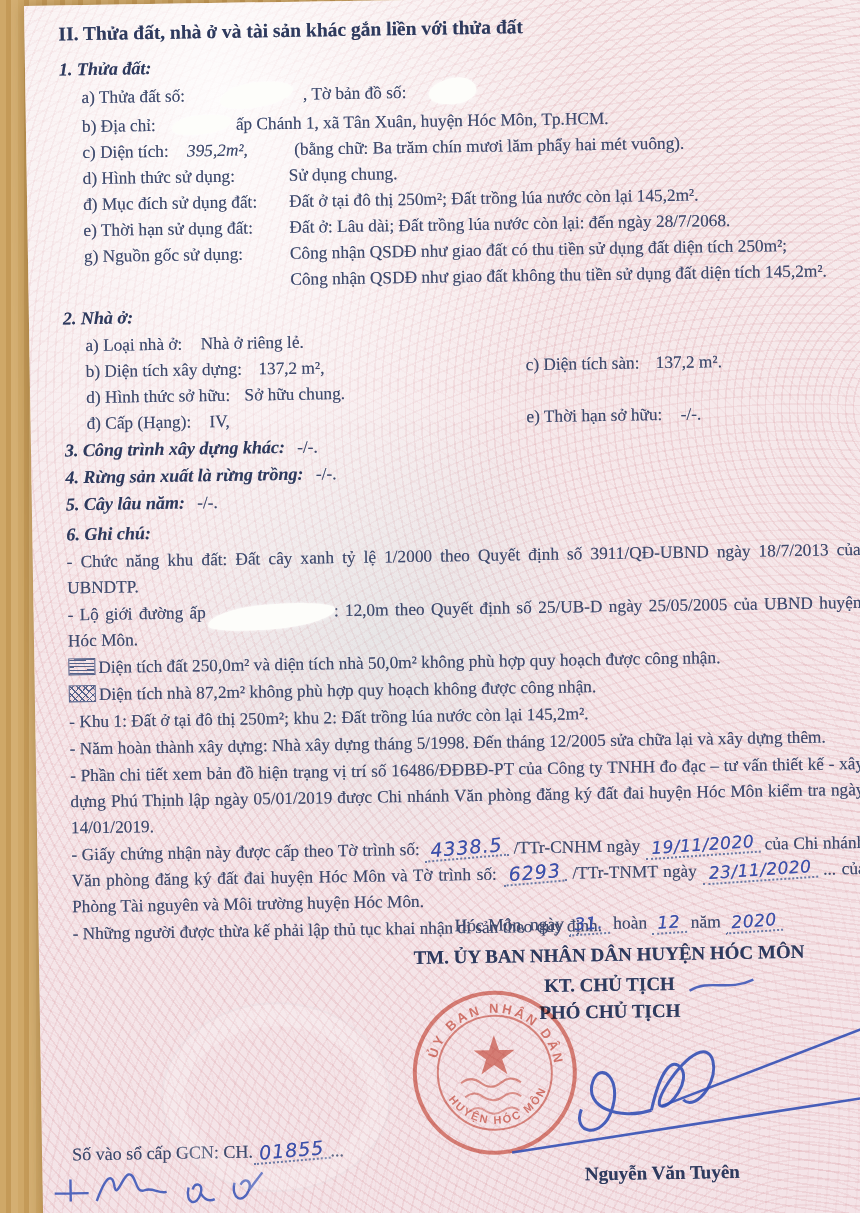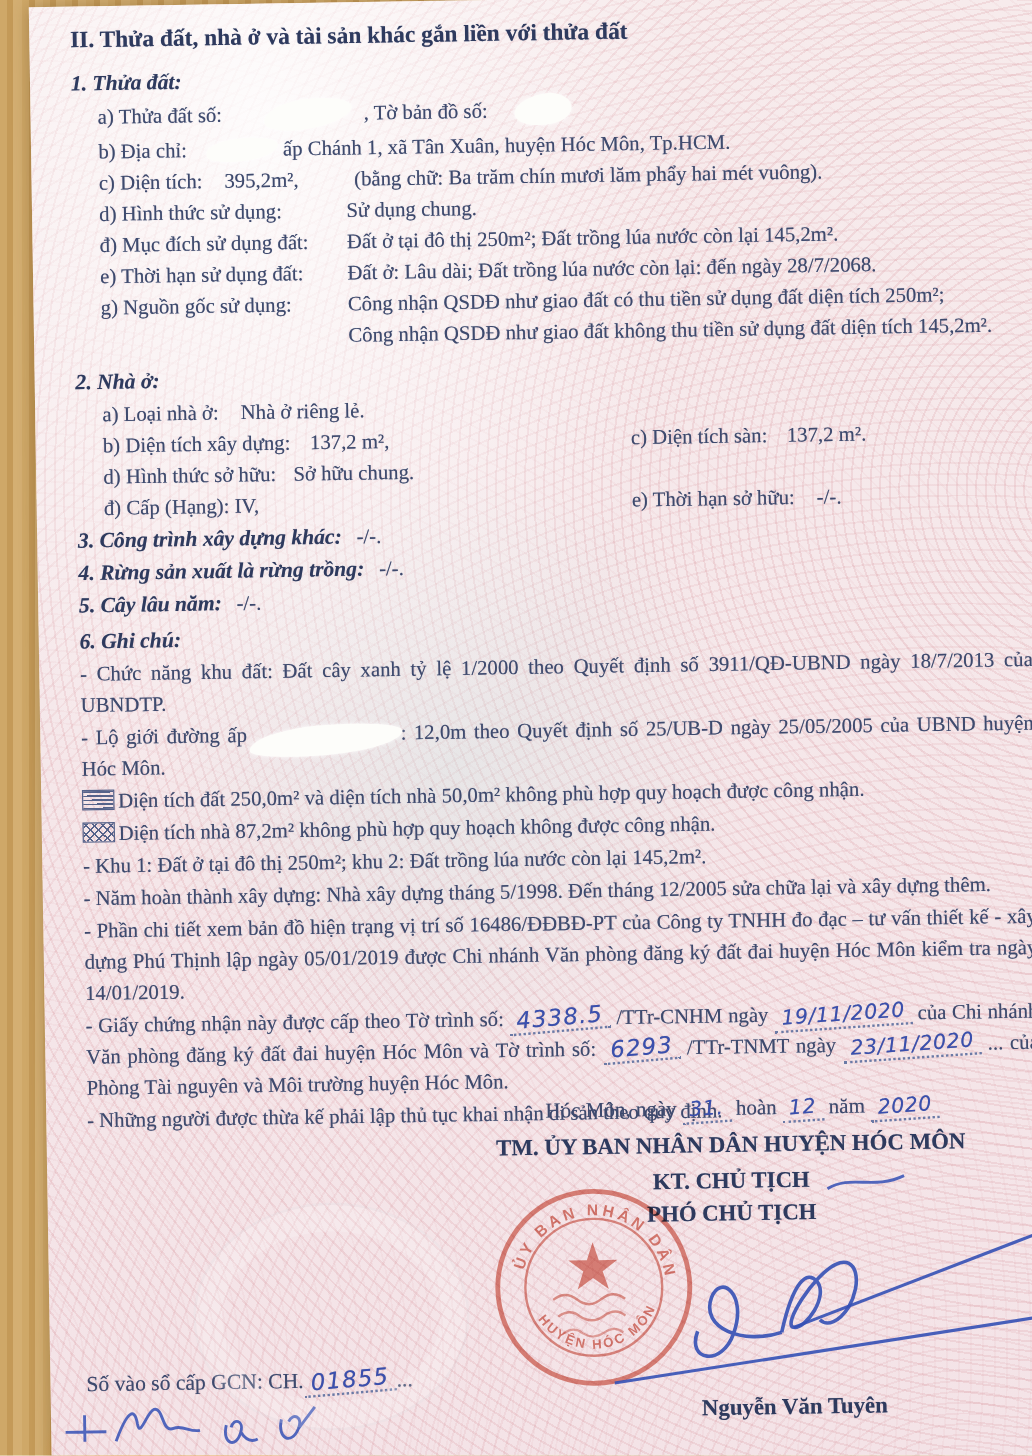--- a/index.html
+++ b/index.html
@@ -76,21 +76,21 @@
     <div class="row">
       <span class="lab">a) Thửa đất số:</span><span class="blob blob-a1"></span><span class="lab">, Tờ bản đồ số:</span><span class="blob blob-a2"></span>
     </div>
 
     <div class="row">
       <span class="lab">b) Địa chỉ:</span><span class="blob blob-b"></span><span>ấp Chánh 1, xã Tân Xuân, huyện Hóc Môn, Tp.HCM.</span>
     </div>
 
     <div class="row">
       <span class="lab">c) Diện tích:</span>
-      <span style="margin-left:14px;">395,2m²,</span>
+      <span style="margin-left:14px;font-style:italic;">395,2m²,</span>
       <span style="margin-left:42px;">(bằng chữ: Ba trăm chín mươi lăm phẩy hai mét vuông).</span>
     </div>
 
     <div class="row">
       <span class="lw">d) Hình thức sử dụng:</span><span class="val">Sử dụng chung.</span>
     </div>
 
     <div class="row">
       <span class="lw">đ) Mục đích sử dụng đất:</span><span class="val">Đất ở tại đô thị 250m²; Đất trồng lúa nước còn lại 145,2m².</span>
     </div>
@@ -125,21 +125,21 @@
     </div>
 
     <div class="row">
       <span>d) Hình thức sở hữu:</span>
       <span style="margin-left:10px;">Sở hữu chung.</span>
     </div>
 
     <div class="cols">
       <div class="colL">
         <span>đ) Cấp (Hạng):</span>
-        <span style="">IV,</span>
+        <span style="margin-left:14px;">IV,</span>
       </div>
       <div>
         <span>e) Thời hạn sở hữu:</span>
         <span style="margin-left:14px;">-/-.</span>
       </div>
     </div>
 
     <div>
       <span class="sect">3. Công trình xây dựng khác:</span>
       <span style="margin-left:8px;">-/-.</span>

